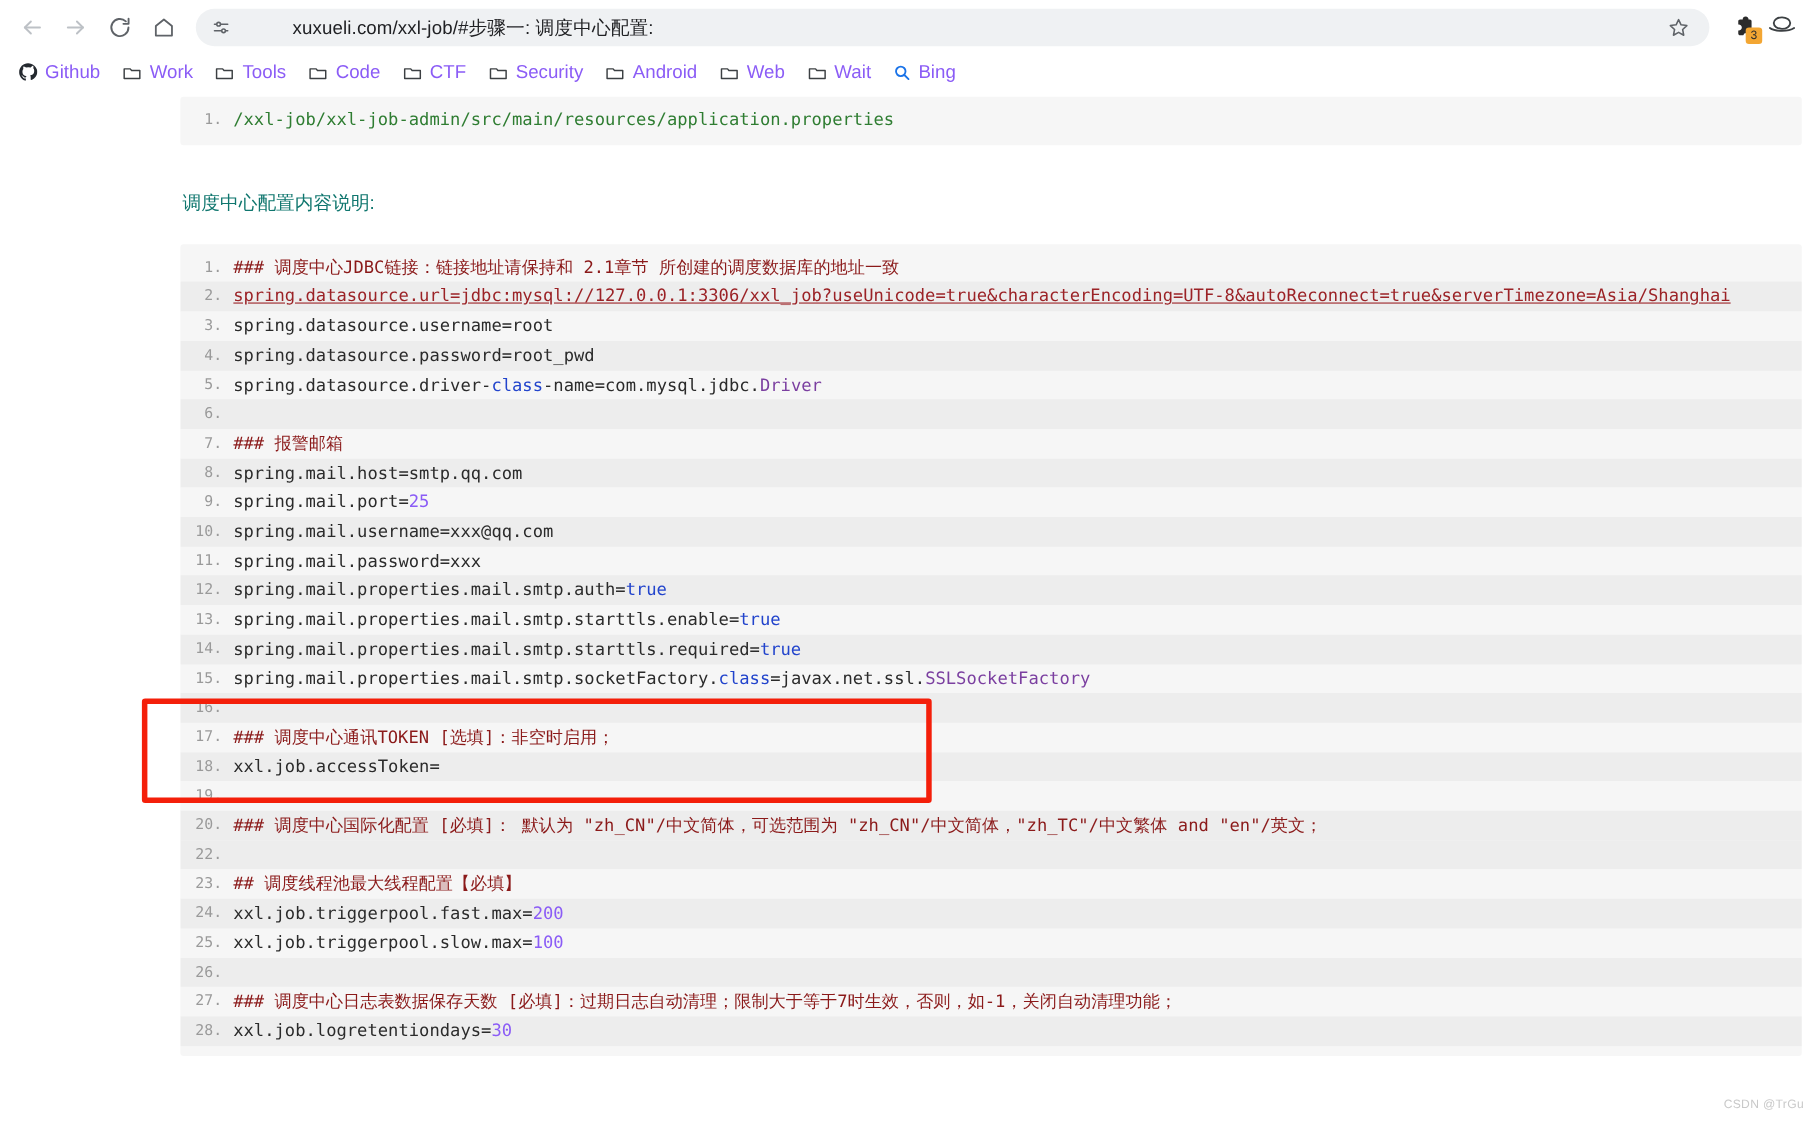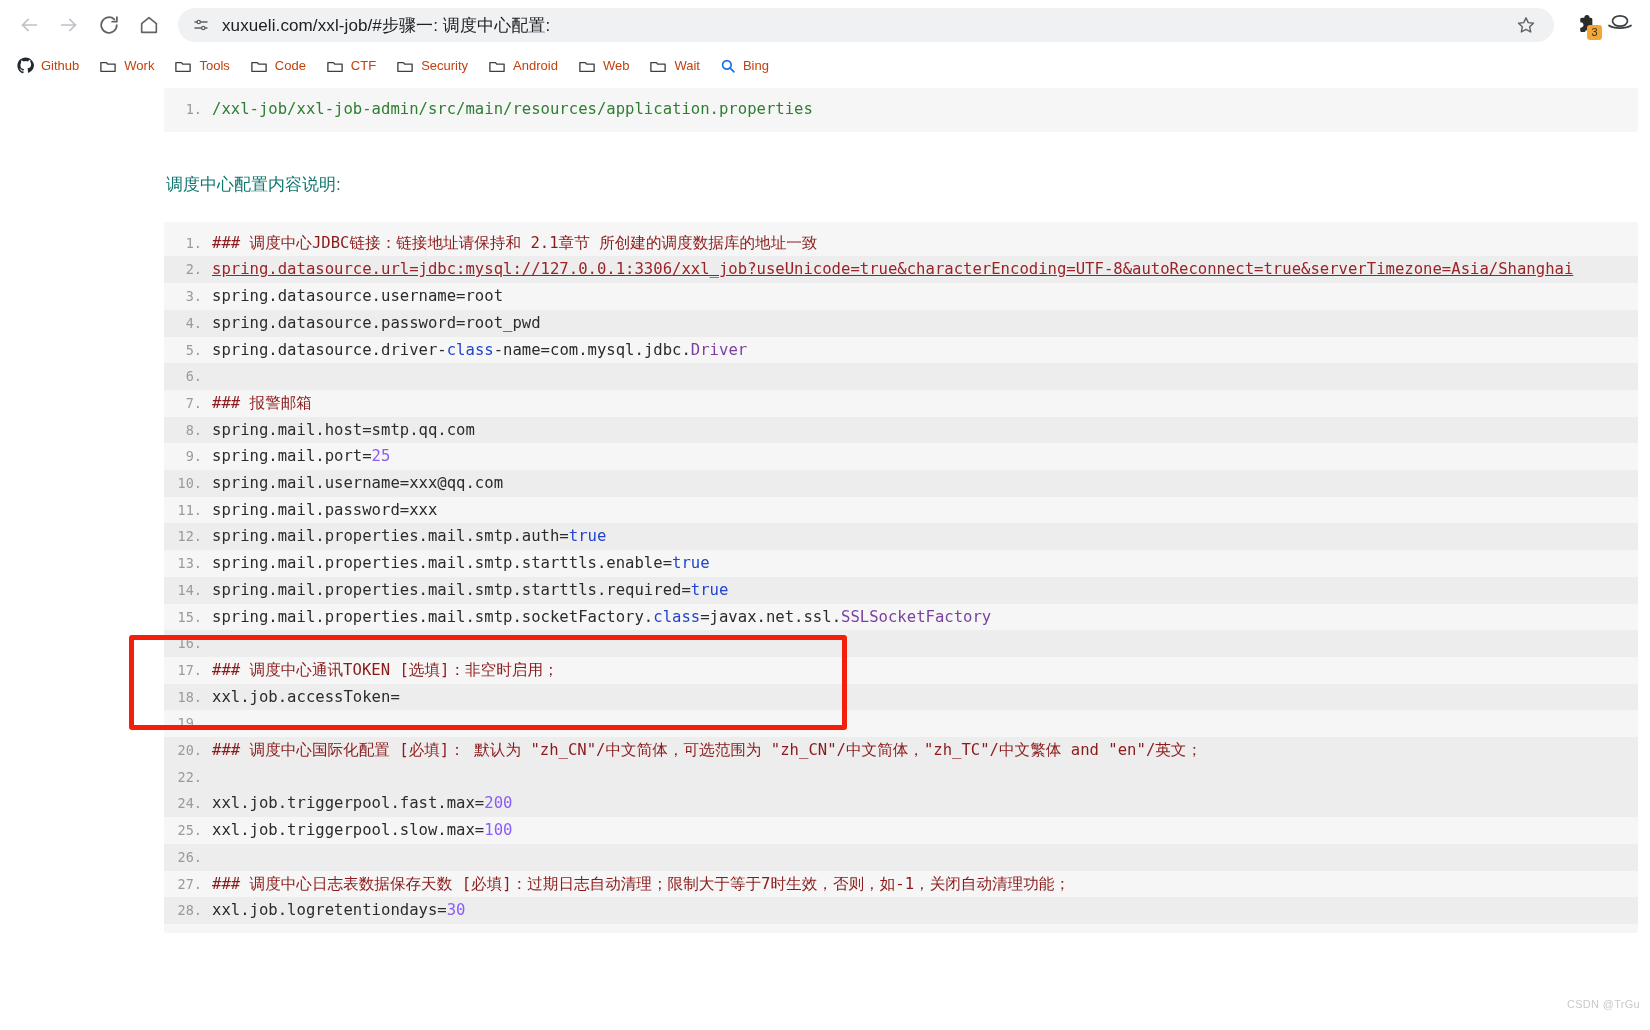--- a/index.html
+++ b/index.html
@@ -41,20 +41,21 @@
     flex: 1 1 auto;
     height: 34px;
     background: #eff1f3;
     border-radius: 17px;
     display: flex;
     align-items: center;
     margin-left: 8px;
     margin-right: 4px;
     padding: 0 14px 0 10px;
     min-width: 0;
+    gap: 44px;
   }
   .omni-icon {
     width: 26px; height: 26px;
     border-radius: 50%;
     display: flex; align-items: center; justify-content: center;
     flex: 0 0 auto;
     margin-right: 8px;
   }
   .omni-url {
     flex: 1 1 auto;
@@ -106,22 +107,22 @@
     padding: 0 8px;
     gap: 2px;
     border-bottom: 1px solid #ffffff;
   }
   .bm {
     display: flex;
     align-items: center;
     height: 26px;
     padding: 0 9px;
     border-radius: 4px;
-    font-size: 13px;
-    color: #c2410c;
+    font-size: 17px;
+    color: #8b5cf6;
     white-space: nowrap;
     gap: 7px;
     cursor: default;
   }
   .bm-label { line-height: 1; }
   .bm svg { display: block; flex: 0 0 auto; }
 
   
   .page {
     position: relative;
@@ -469,20 +470,24 @@
         <span class="code"></span>
       </div>
       <div class="cl alt">
         <span class="gutter">20.</span>
         <span class="code t-com">### 调度中心国际化配置 [必填]： 默认为 "zh_CN"/中文简体，可选范围为 "zh_CN"/中文简体，"zh_TC"/中文繁体 and "en"/英文；</span>
       </div>
       <div class="cl alt">
         <span class="gutter">22.</span>
         <span class="code"></span>
       </div>
+      <div class="cl">
+        <span class="gutter">23.</span>
+        <span class="code t-com">## 调度线程池最大线程配置【必填】</span>
+      </div>
       <div class="cl alt">
         <span class="gutter">24.</span>
         <span class="code">xxl.job.triggerpool.fast.max=<span class="t-num">200</span></span>
       </div>
       <div class="cl">
         <span class="gutter">25.</span>
         <span class="code">xxl.job.triggerpool.slow.max=<span class="t-num">100</span></span>
       </div>
       <div class="cl alt">
         <span class="gutter">26.</span>

